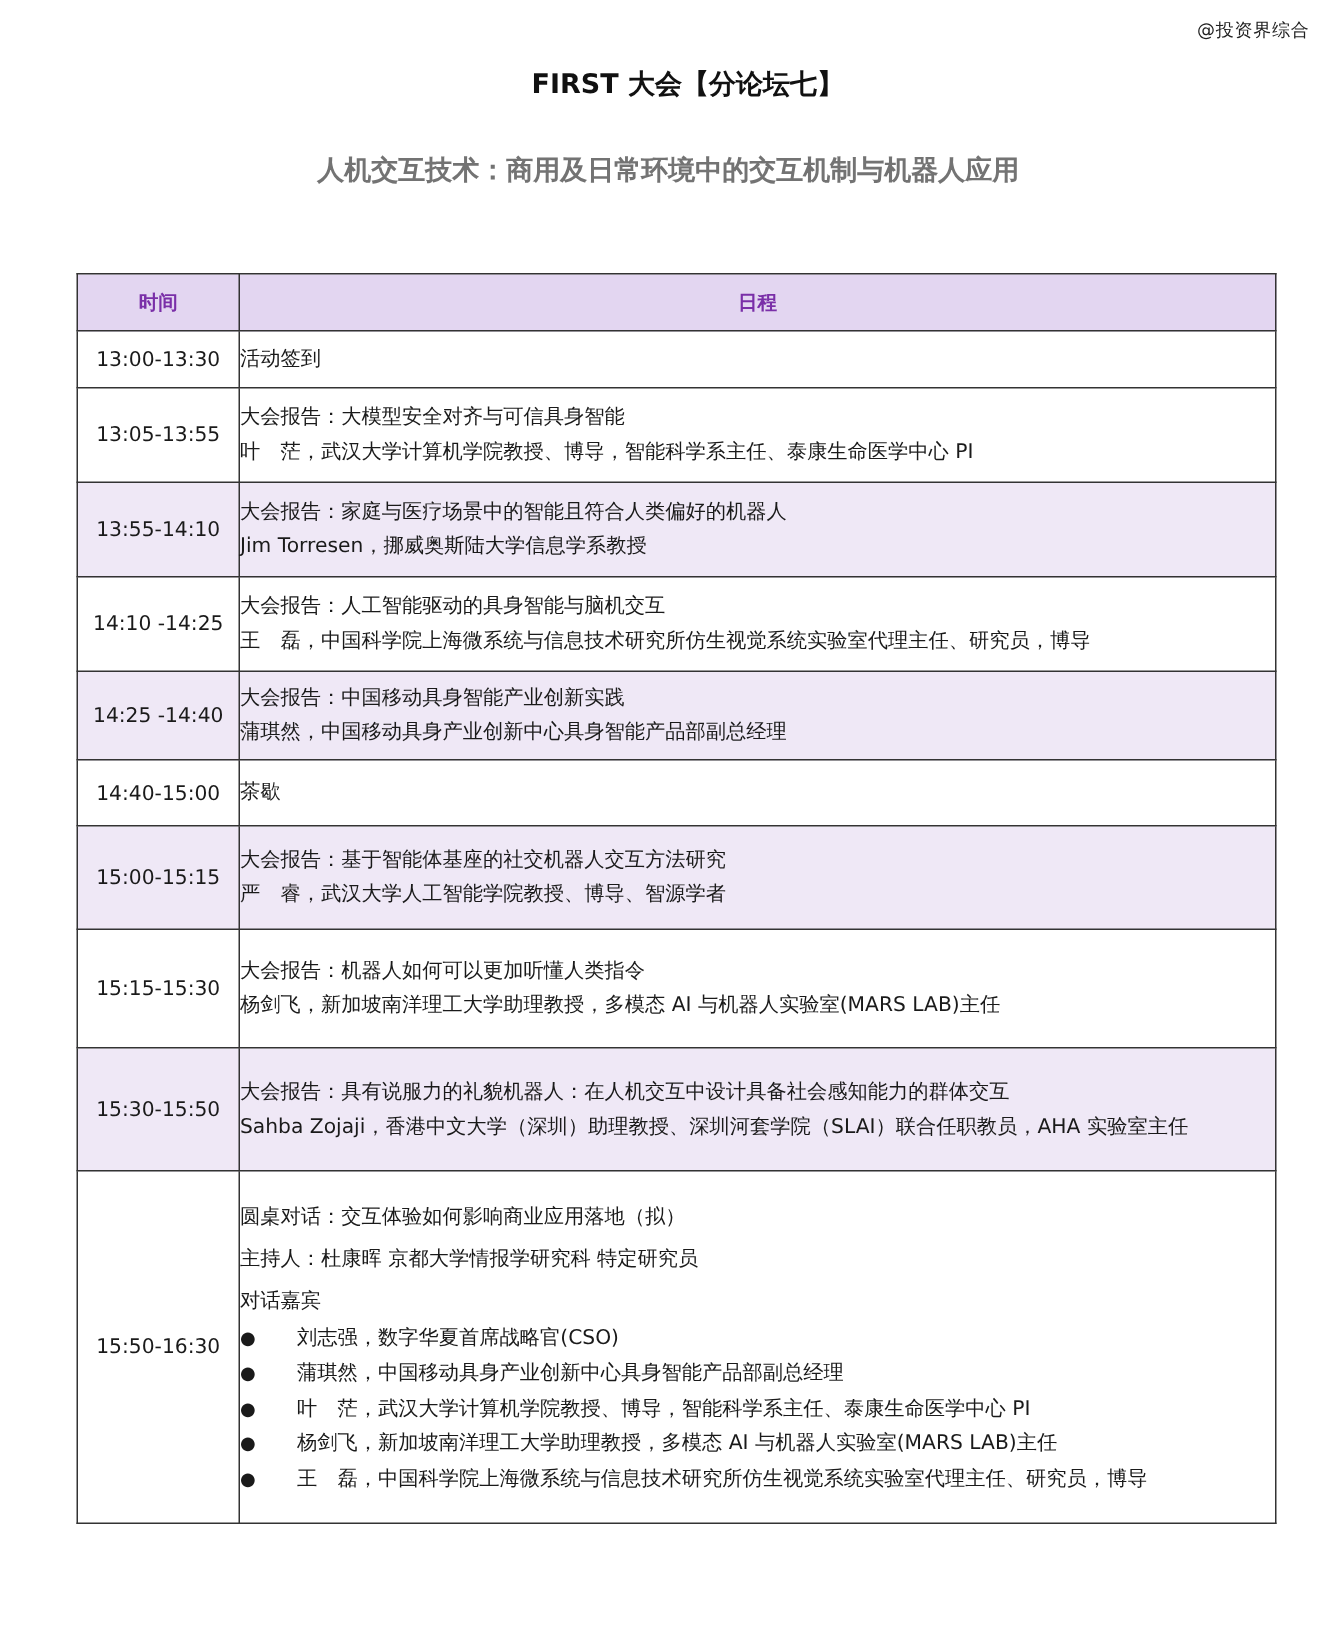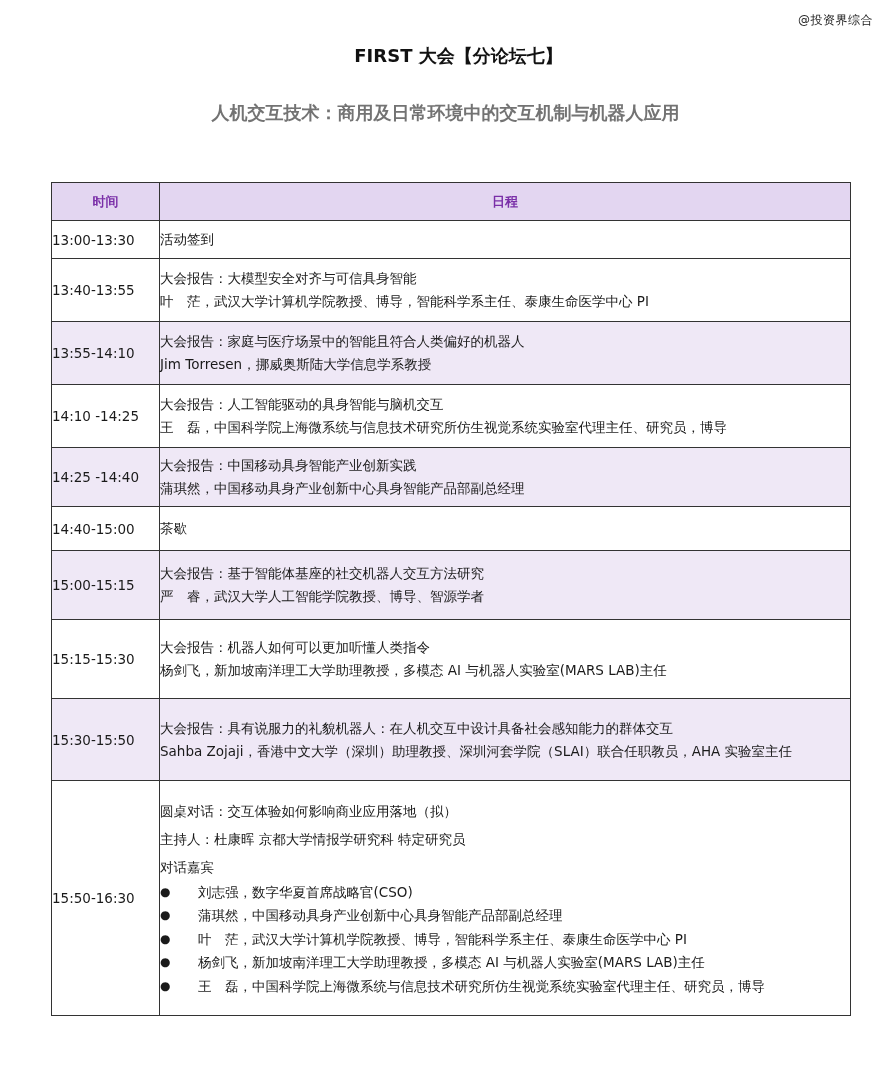--- a/index.html
+++ b/index.html
@@ -26,21 +26,21 @@
     font-size: 13.5px;
   }
   table.schedule td, table.schedule th {
     border: 1.5px solid #333;
     padding: 0;
   }
   th {
     background: #e3d6f1; color: #7a2fa8; font-weight: bold; font-size: 13px;
     height: 38px;
   }
-  td.time { width: 107px; text-align: left; vertical-align: middle; }
+  td.time { width: 107px; text-align: center; vertical-align: middle; }
   td.agenda { padding-left: 10px; vertical-align: middle; }
   tr.alt td { background: #efe8f6; }
   .line { line-height: 23px; white-space: nowrap; }
   .bul { display: flex; align-items: center; line-height: 23.5px; white-space: nowrap; }
   .bul .dot { width: 38px; font-size: 12px; }
   .hdr-row th { height: 37px; }
 </style>
 </head>
 <body>
 
@@ -57,21 +57,21 @@
 
   <tr style="height:38px">
     <td class="time">13:00-13:30</td>
     <td class="agenda">
       <div class="line">活动签到</div>
     </td>
   </tr>
 
 
   <tr style="height:63px">
-    <td class="time">13:40-13:55</td>
+    <td class="time">13:05-13:55</td>
     <td class="agenda">
       <div class="line">大会报告：大模型安全对齐与可信具身智能</div>
       <div class="line">叶　茫，武汉大学计算机学院教授、博导，智能科学系主任、泰康生命医学中心 PI</div>
     </td>
   </tr>
 
   <tr class="alt" style="height:63px">
     <td class="time">13:55-14:10</td>
     <td class="agenda">
       <div class="line">大会报告：家庭与医疗场景中的智能且符合人类偏好的机器人</div>

